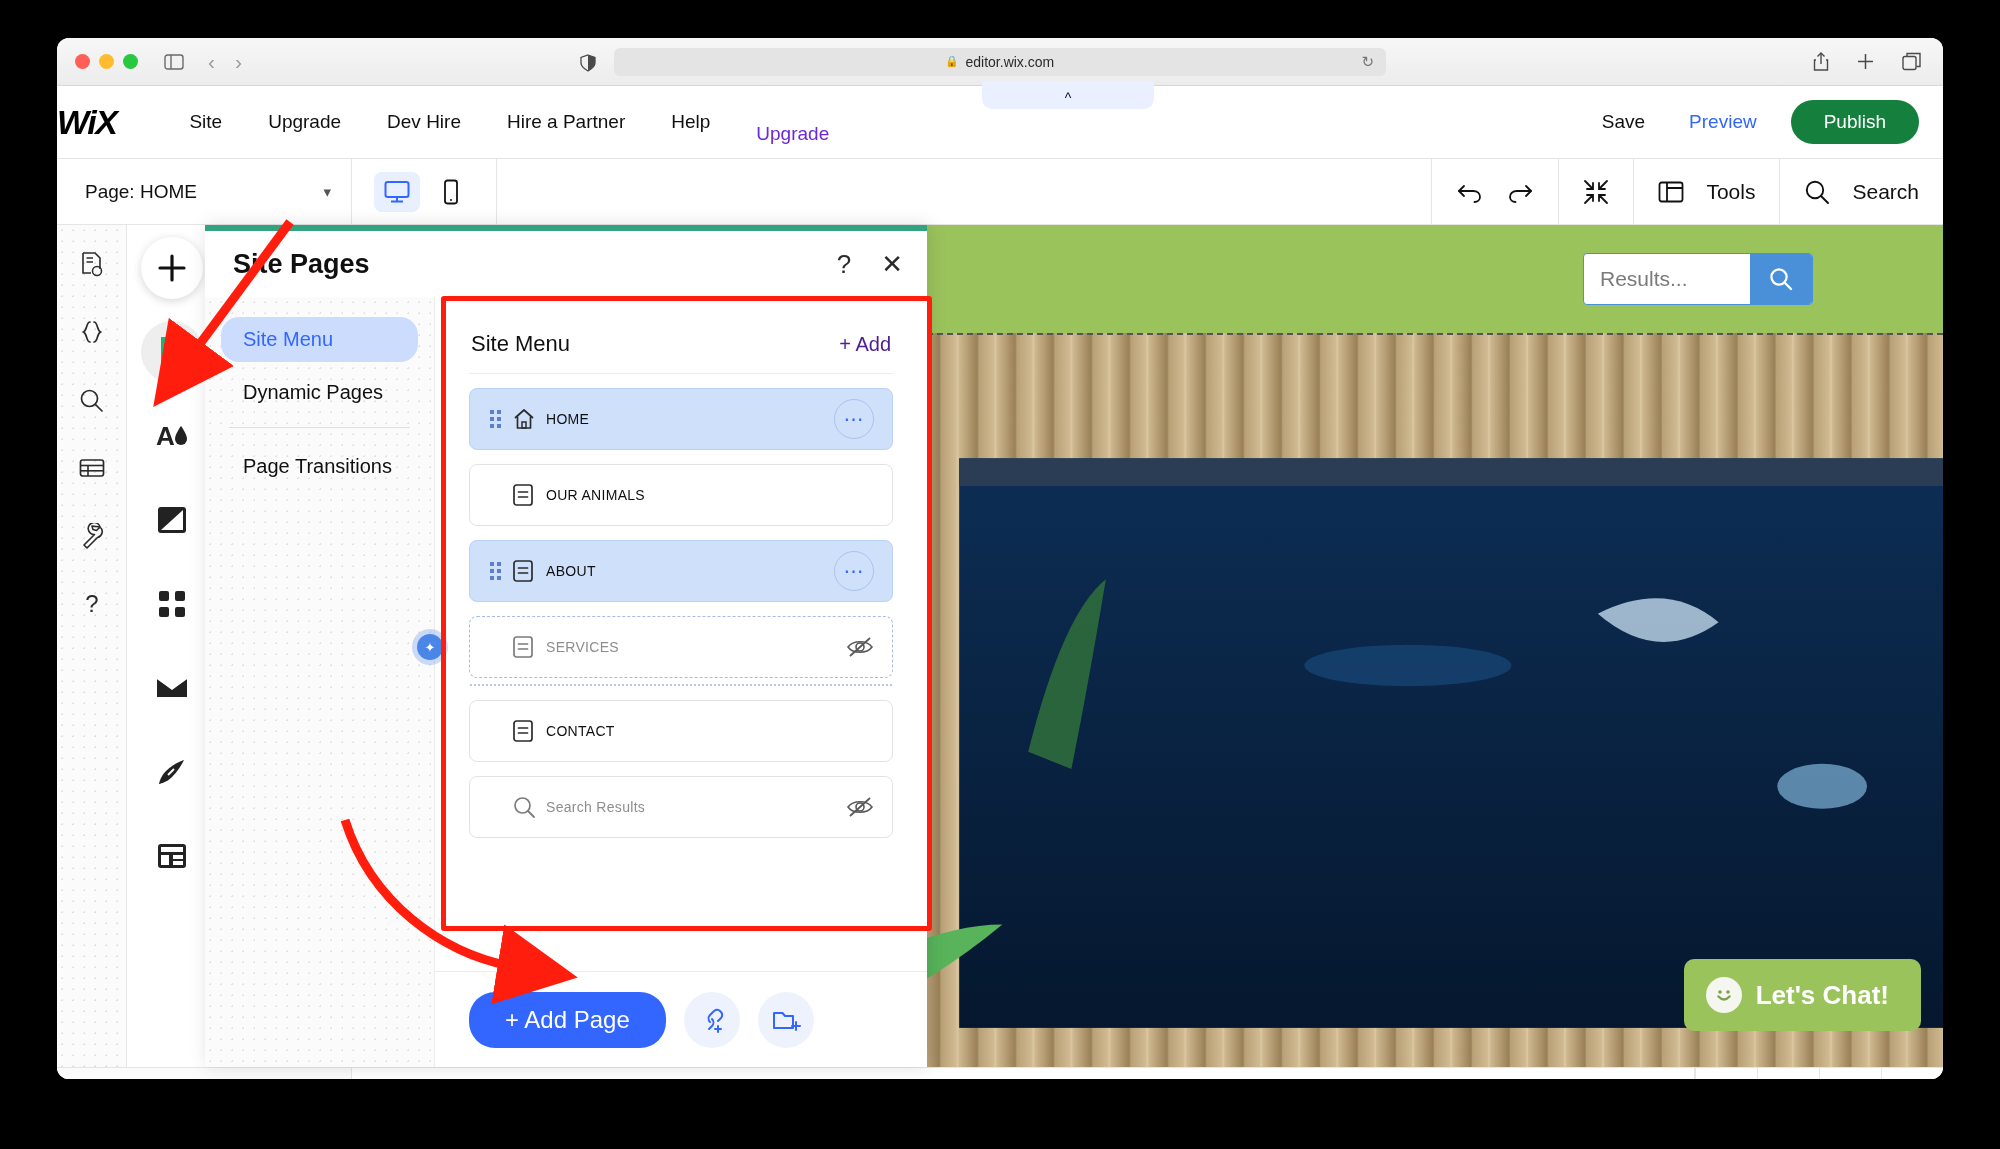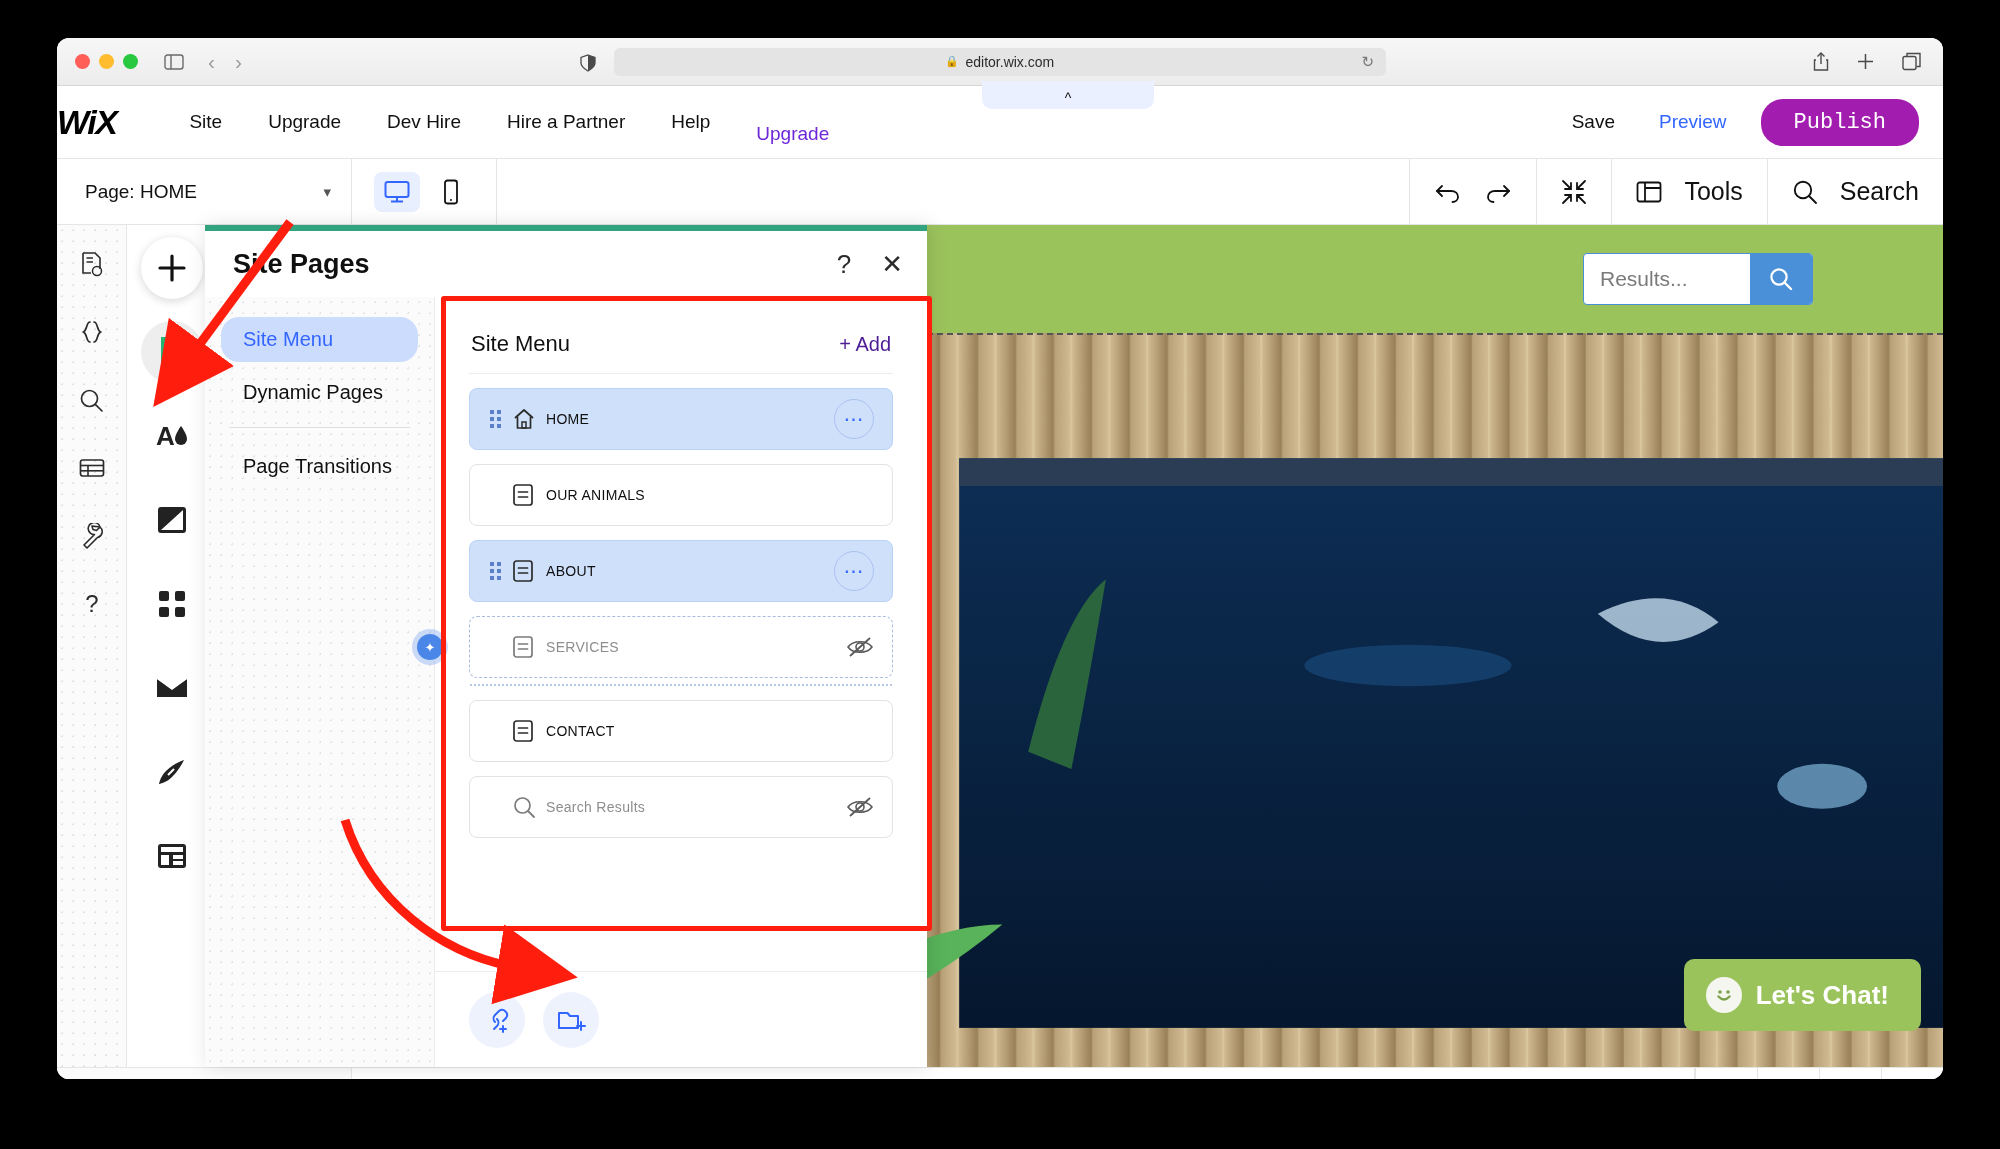--- a/index.html
+++ b/index.html
@@ -54,23 +54,23 @@
     border-bottom: 1px solid #e5e5e5; position: relative;
   }
   .wix-logo { font-size: 34px; font-weight: 800; letter-spacing: -1.5px; font-style: italic; }
   .wix-menu { display: flex; align-items: center; gap: 0; margin-left: 50px; }
   .wix-menu a { font-size: 19px; color: #101010; text-decoration: none; padding: 0 23px; }
   .wix-menu a.upgrade { color: #6d28d9; margin-top: 23px; }
   .wix-right { position: absolute; right: 24px; display: flex; align-items: center; gap: 0; }
   .wix-right .act { font-size: 19px; color: #101010; padding: 0 22px; }
   .wix-right .act.preview { color: #3366ff; }
   .publish-btn {
-    background: #a21caf; color: #fff; border: none; border-radius: 22px;
-    font-size: 22px; padding: 11px 33px; margin-left: 12px;
-    font-family: Liberation Mono, monospace; cursor: pointer;
+    background: #15803d; color: #fff; border: none; border-radius: 22px;
+    font-size: 19px; padding: 11px 33px; margin-left: 12px;
+    font-family: Liberation Sans, sans-serif; cursor: pointer;
   }
   .collapse-tab {
     position: absolute; left: 925px; top: -5px;
     width: 172px; height: 28px; background: #eaf0ff;
     border-radius: 0 0 10px 10px;
     display: flex; align-items: flex-end; justify-content: center;
     padding-bottom: 3px; font-size: 14px; color: #111;
   }
 
   
@@ -84,21 +84,21 @@
     border-right: 1px solid #e5e5e5; font-size: 19px; color: #101010;
   }
   .chev { color: #555; font-size: 15px; }
   .viewmodes { display: flex; gap: 8px; align-items: center; padding: 0 22px; height: 100%;
                border-right: 1px solid #e5e5e5; }
   .vm { width: 46px; height: 40px; border-radius: 8px; display: flex; align-items: center; justify-content: center; }
   .vm.active { background: #e8effe; }
   .tb-right { position: absolute; right: 0; display: flex; align-items: center; height: 100%; }
   .tb-group { display: flex; align-items: center; gap: 22px; height: 100%;
               padding: 0 24px; border-left: 1px solid #e5e5e5; color: #111; }
-  .tb-group .lbl { font-size: 25px; }
+  .tb-group .lbl { font-size: 21px; }
 
   
   .main { position: relative; height: 842px; display: flex; }
 
   
   .rail-left {
     width: 70px; background: #fbfbfb;
     border-right: 1px solid #e7e7e7;
     display: flex; flex-direction: column; align-items: center;
     padding-top: 24px; gap: 38px;
@@ -766,20 +766,21 @@
                         <path d="M2 11 C7 4 21 4 26 11 C21 18 7 18 2 11 Z" fill="none" stroke="#5a5a5a" stroke-width="1.6"></path>
                         <circle cx="14" cy="11" r="4" fill="none" stroke="#5a5a5a" stroke-width="1.6"></circle>
                         <line x1="4" y1="20" x2="24" y2="2" stroke="#5a5a5a" stroke-width="1.8"></line>
                       </svg>
                   </span>
                 </span>
               </div>
             </div>
 
             <div class="pages-footer">
+              <button class="add-page-btn">+ Add Page</button>
               <span class="round-btn">
                 <svg width="30" height="30" viewBox="0 0 30 30">
                     <path d="M13 17 A5 5 0 0 1 13 10 L17 6 A5 5 0 0 1 24 13 L21 16" fill="none" stroke="#3366ff" stroke-width="2" stroke-linecap="round"></path>
                     <path d="M15 14 A5 5 0 0 1 15 21 L12 24" fill="none" stroke="#3366ff" stroke-width="2" stroke-linecap="round"></path>
                     <line x1="21" y1="21" x2="21" y2="27" stroke="#3366ff" stroke-width="2" stroke-linecap="round"></line>
                     <line x1="18" y1="24" x2="24" y2="24" stroke="#3366ff" stroke-width="2" stroke-linecap="round"></line>
                   </svg>
               </span>
               <span class="round-btn">
                 <svg width="30" height="28" viewBox="0 0 30 28">

